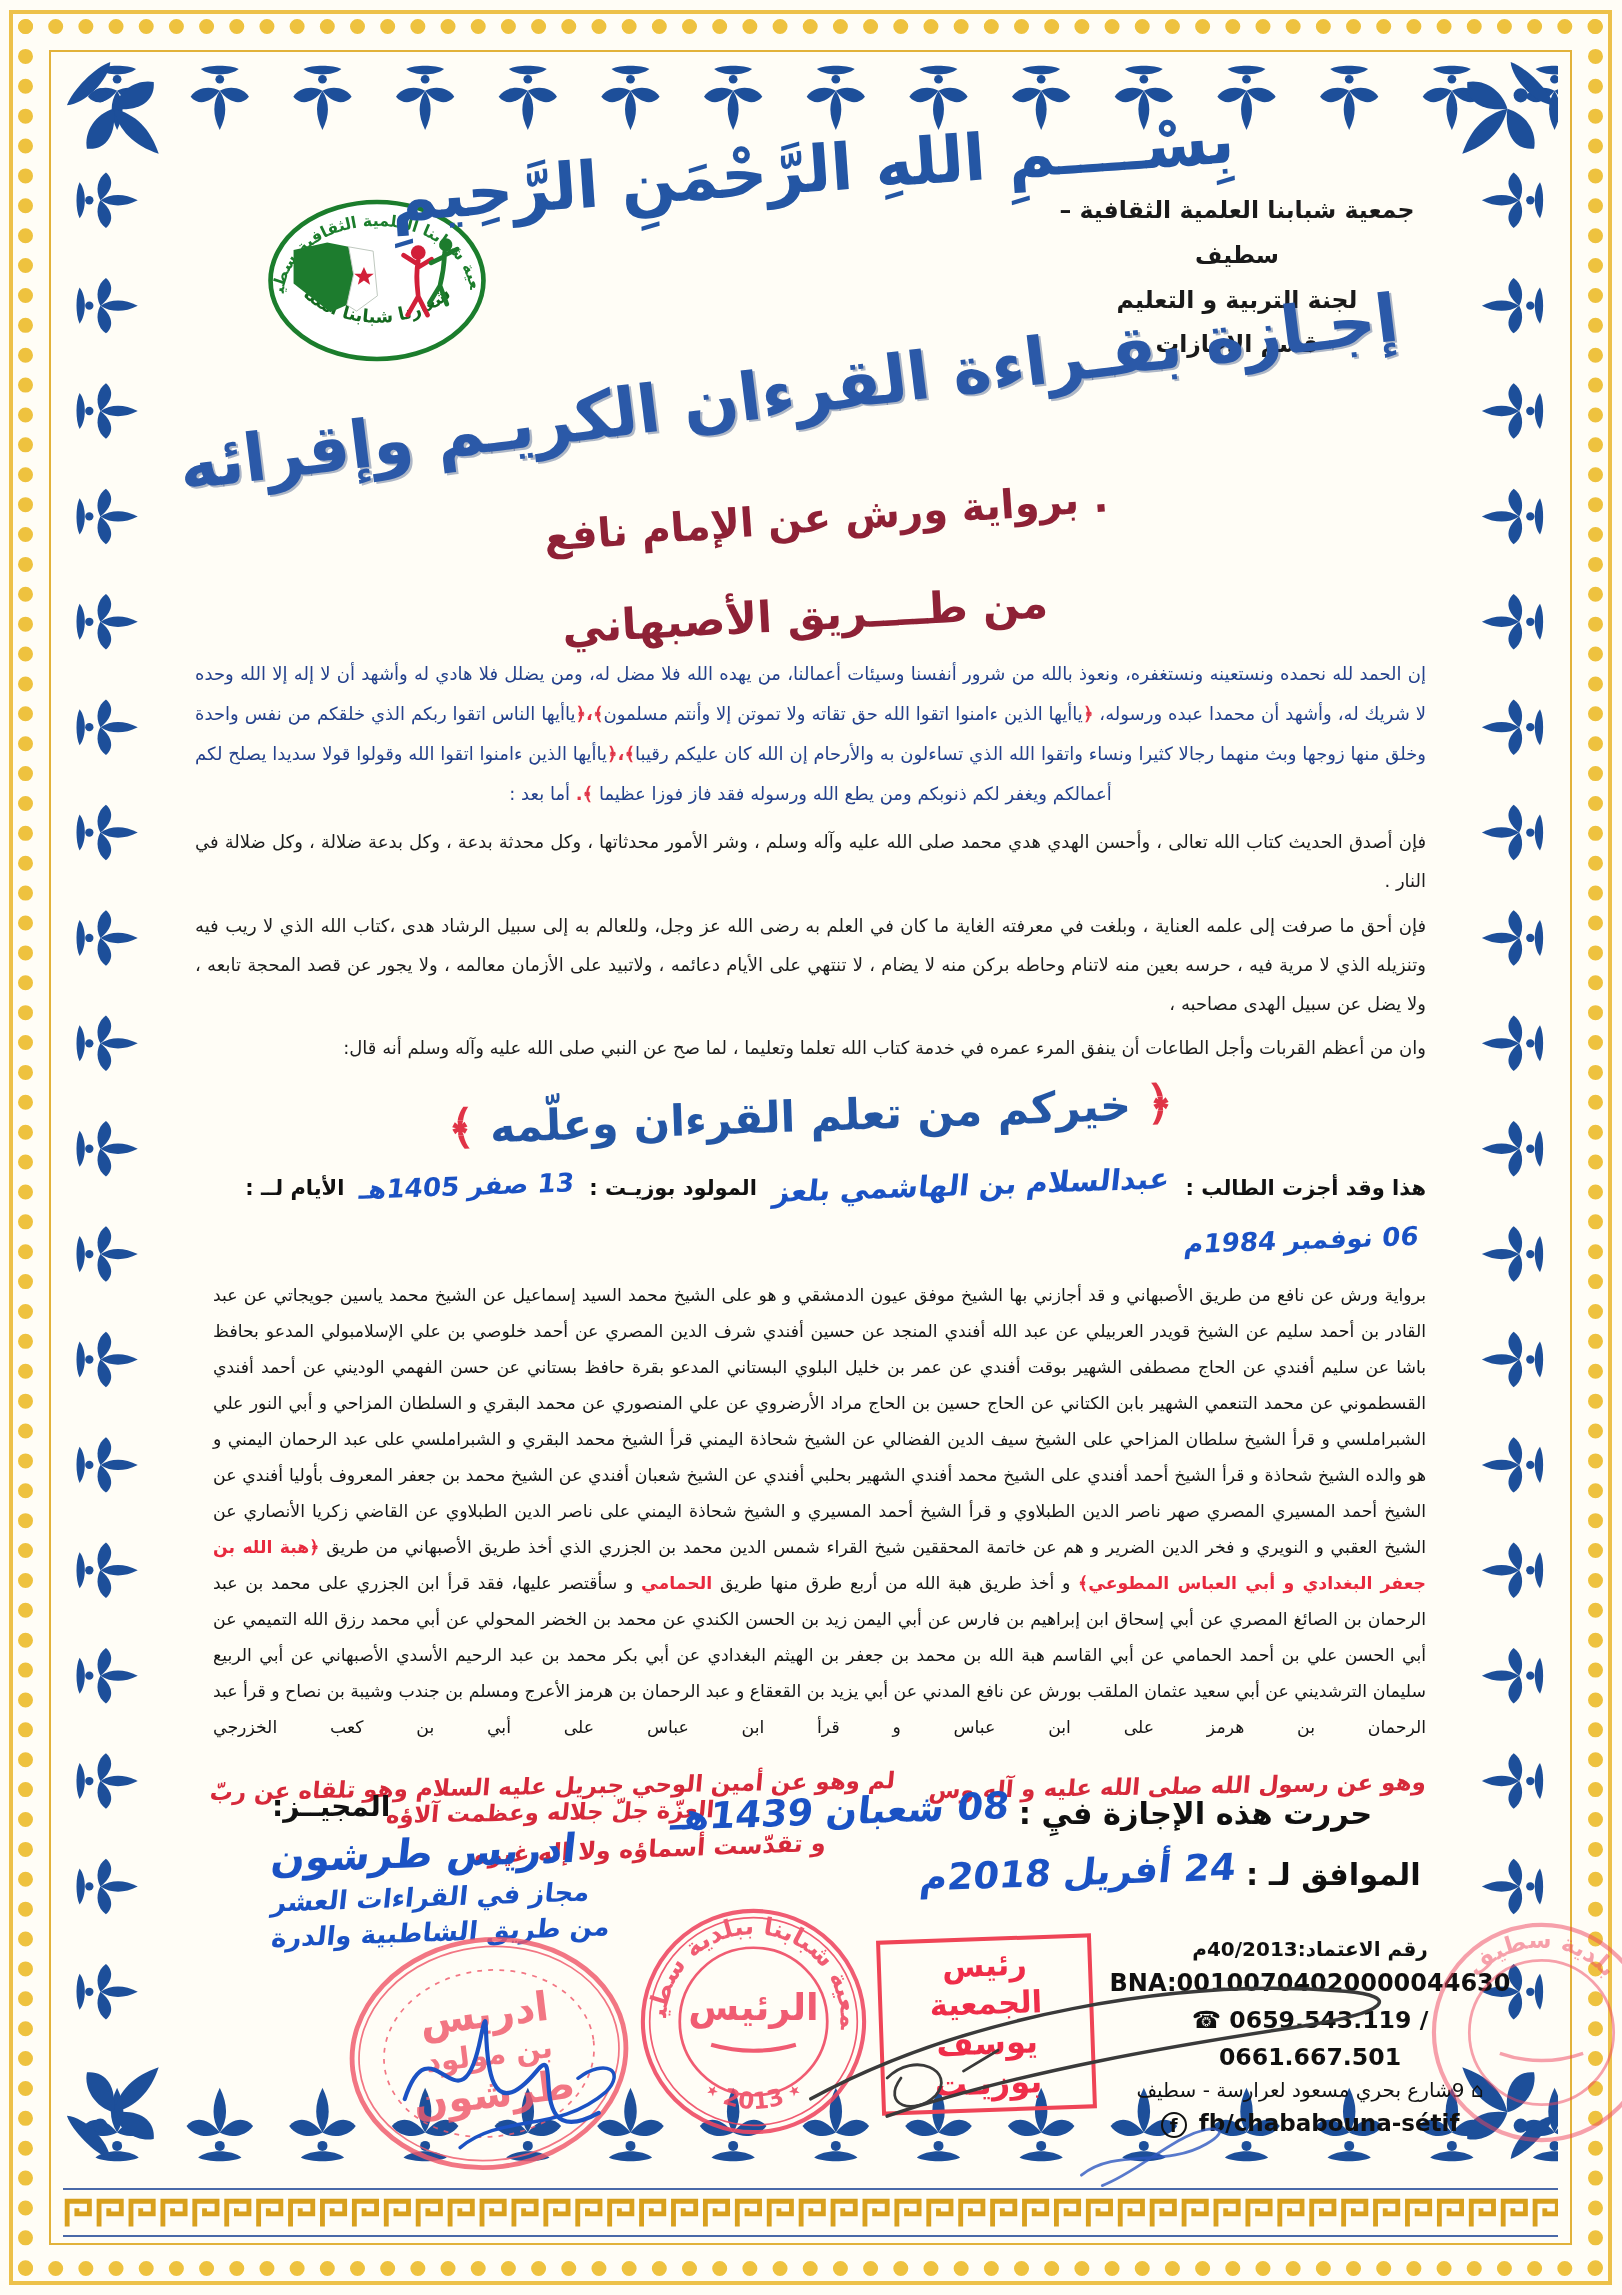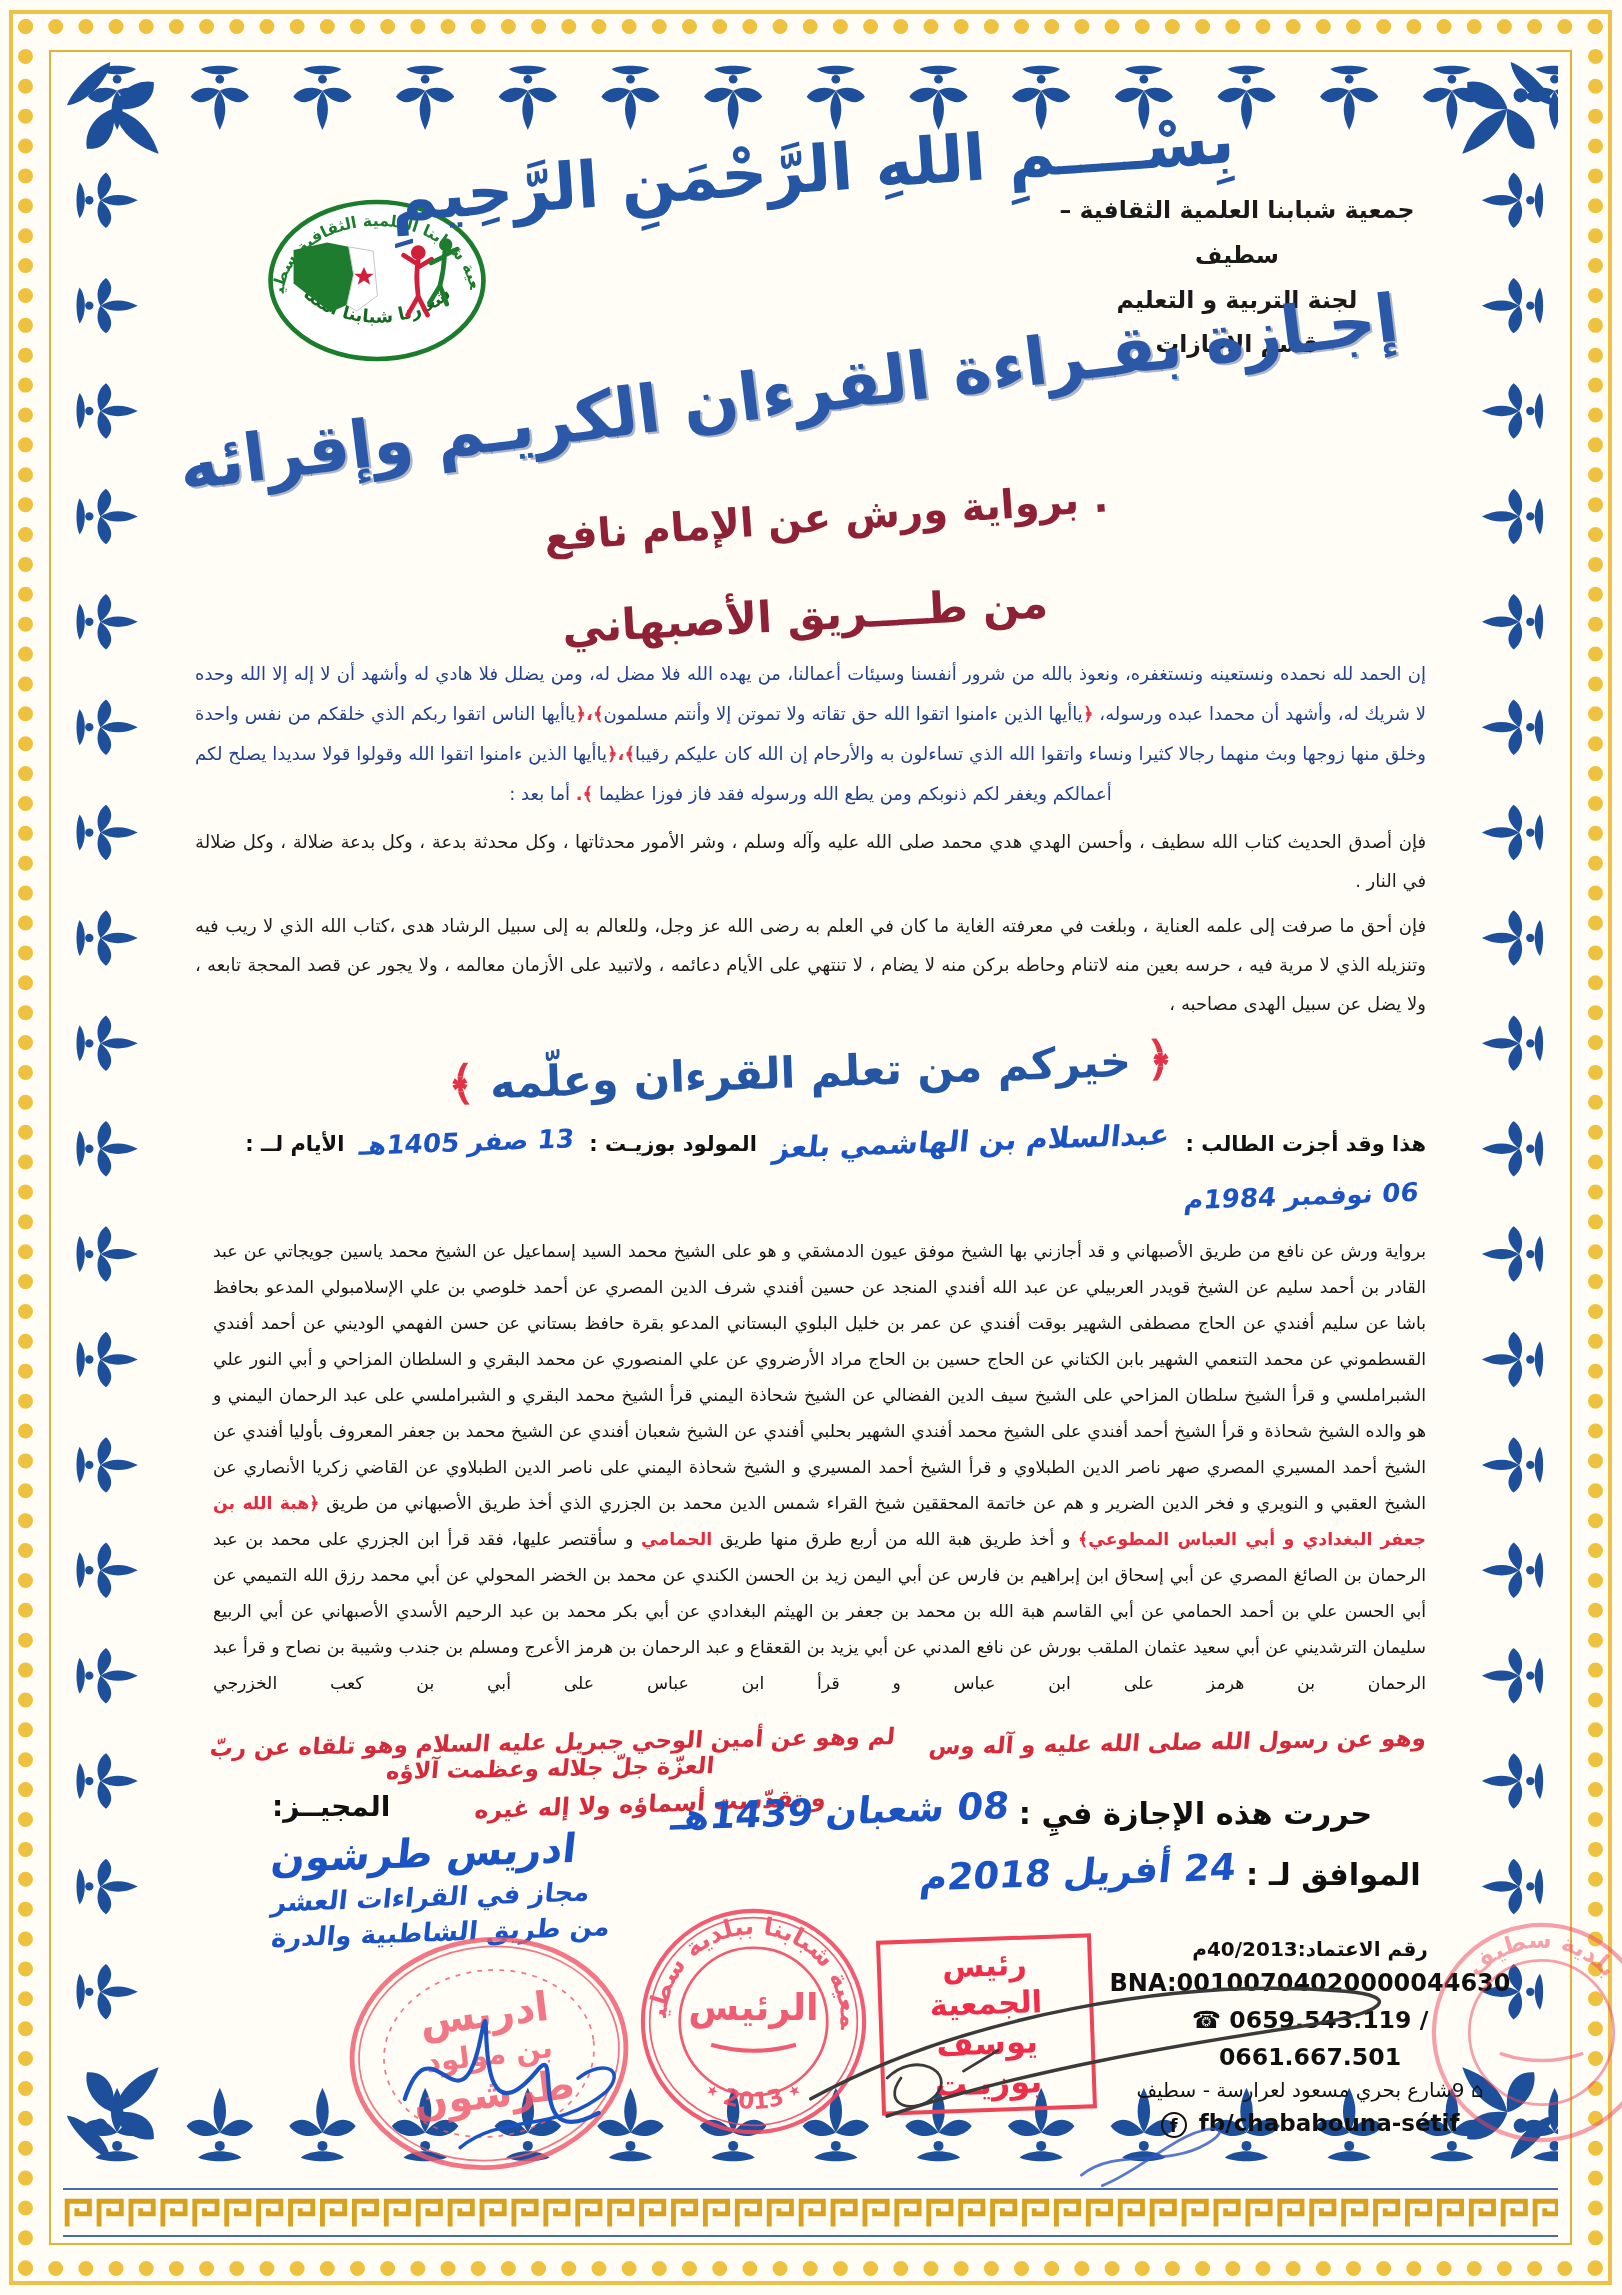--- a/index.html
+++ b/index.html
@@ -304,22 +304,23 @@
     </div>
 
     <div class="basmala">بِسْــــمِ اللهِ الرَّحْمَنِ الرَّحِيمِ</div>
     <div class="main-title">إجـازة بقـراءة القرءان الكريـم وإقرائه</div>
     <div class="sub1">. برواية ورش عن الإمام نافع</div>
     <div class="sub2">من طــــريق الأصبهاني</div>
 
     <div class="flow">
       <p class="p-blue"><span>إن الحمد لله نحمده ونستعينه ونستغفره، ونعوذ بالله من شرور أنفسنا وسيئات أعمالنا، من يهده الله فلا مضل له، ومن يضلل فلا هادي له وأشهد أن لا إله إلا الله وحده لا شريك له، وأشهد أن محمدا عبده ورسوله، </span><span class="vbracket">﴿</span><span>ياأيها الذين ءامنوا اتقوا الله حق تقاته ولا تموتن إلا وأنتم مسلمون</span><span class="vbracket">﴾،﴿</span><span>ياأيها الناس اتقوا ربكم الذي خلقكم من نفس واحدة وخلق منها زوجها وبث منهما رجالا كثيرا ونساء واتقوا الله الذي تساءلون به والأرحام إن الله كان عليكم رقيبا</span><span class="vbracket">﴾،﴿</span><span>ياأيها الذين ءامنوا اتقوا الله وقولوا قولا سديدا يصلح لكم أعمالكم ويغفر لكم ذنوبكم ومن يطع الله ورسوله فقد فاز فوزا عظيما </span><span class="vbracket">﴾.</span><span> أما بعد :</span></p>
 
-      <p class="p-black">فإن أصدق الحديث كتاب الله سطيف ، وأحسن الهدي هدي محمد صلى الله عليه وآله وسلم ، وشر الأمور محدثاتها ، وكل محدثة بدعة ، وكل بدعة ضلالة ، وكل ضلالة في النار .</p>
+      <p class="p-black">فإن أصدق الحديث كتاب الله تعالى ، وأحسن الهدي هدي محمد صلى الله عليه وآله وسلم ، وشر الأمور محدثاتها ، وكل محدثة بدعة ، وكل بدعة ضلالة ، وكل ضلالة في النار .</p>
       <p class="p-black">فإن أحق ما صرفت إلى علمه العناية ، وبلغت في معرفته الغاية ما كان في العلم به رضى الله عز وجل، وللعالم به إلى سبيل الرشاد هدى ،كتاب الله الذي لا ريب فيه وتنزيله الذي لا مرية فيه ، حرسه بعين منه لاتنام وحاطه بركن منه لا يضام ، لا تنتهي على الأيام دعائمه ، ولاتبيد على الأزمان معالمه ، ولا يجور عن قصد المحجة تابعه ، ولا يضل عن سبيل الهدى مصاحبه ،</p>
+      <p class="p-black">وان من أعظم القربات وأجل الطاعات أن ينفق المرء عمره في خدمة كتاب الله تعلما وتعليما ، لما صح عن النبي صلى الله عليه وآله وسلم أنه قال:</p>
 
       <div class="hadith"><span class="vbracket">﴿</span><span> خيركم من تعلم القرءان وعلّمه </span><span class="vbracket">﴾</span></div>
 
       <div class="student">
         <span>هذا وقد أجزت الطالب :</span>
         <span class="hand hand-lg">عبدالسلام بن الهاشمي بلعز</span>
         <span>المولود بوزيـت :</span>
         <span class="hand hand-md">13 صفر 1405هـ</span>
         <span>الأيام لــ :</span>
         <span class="hand hand-md">06 نوفمبر 1984م</span>

